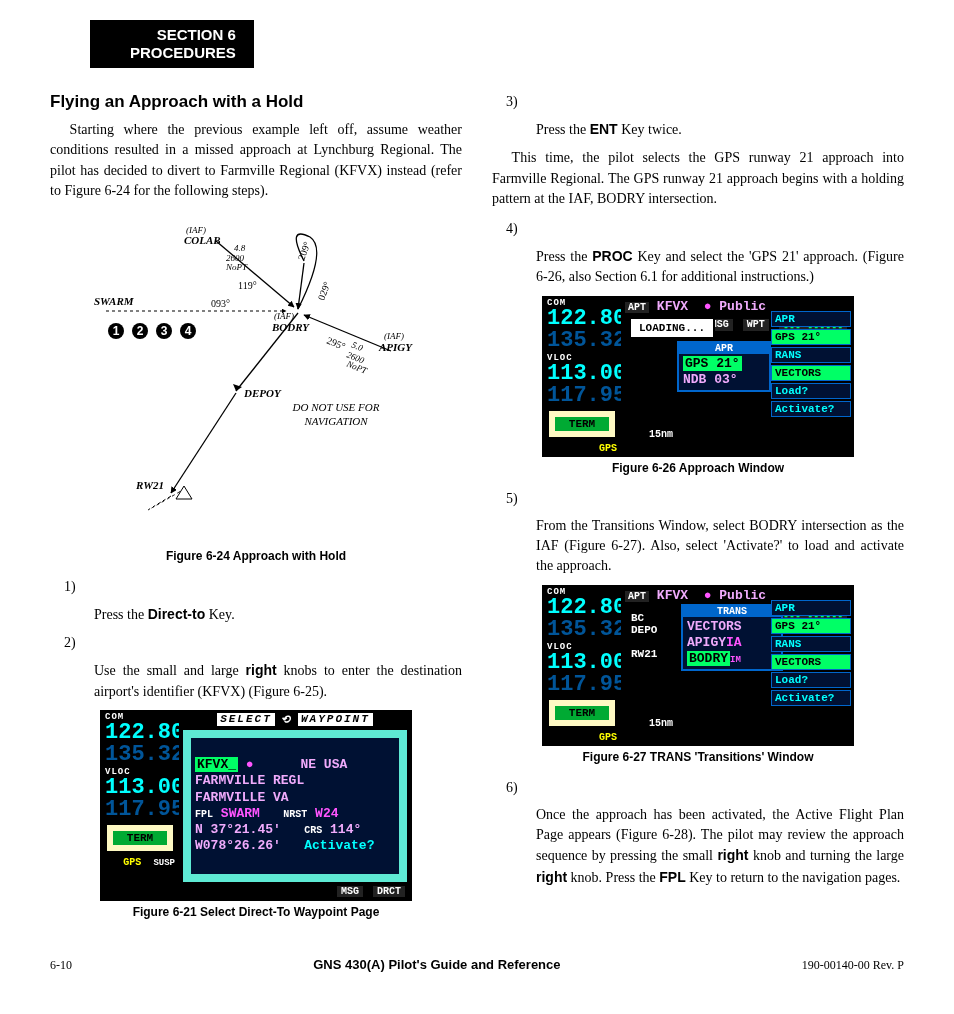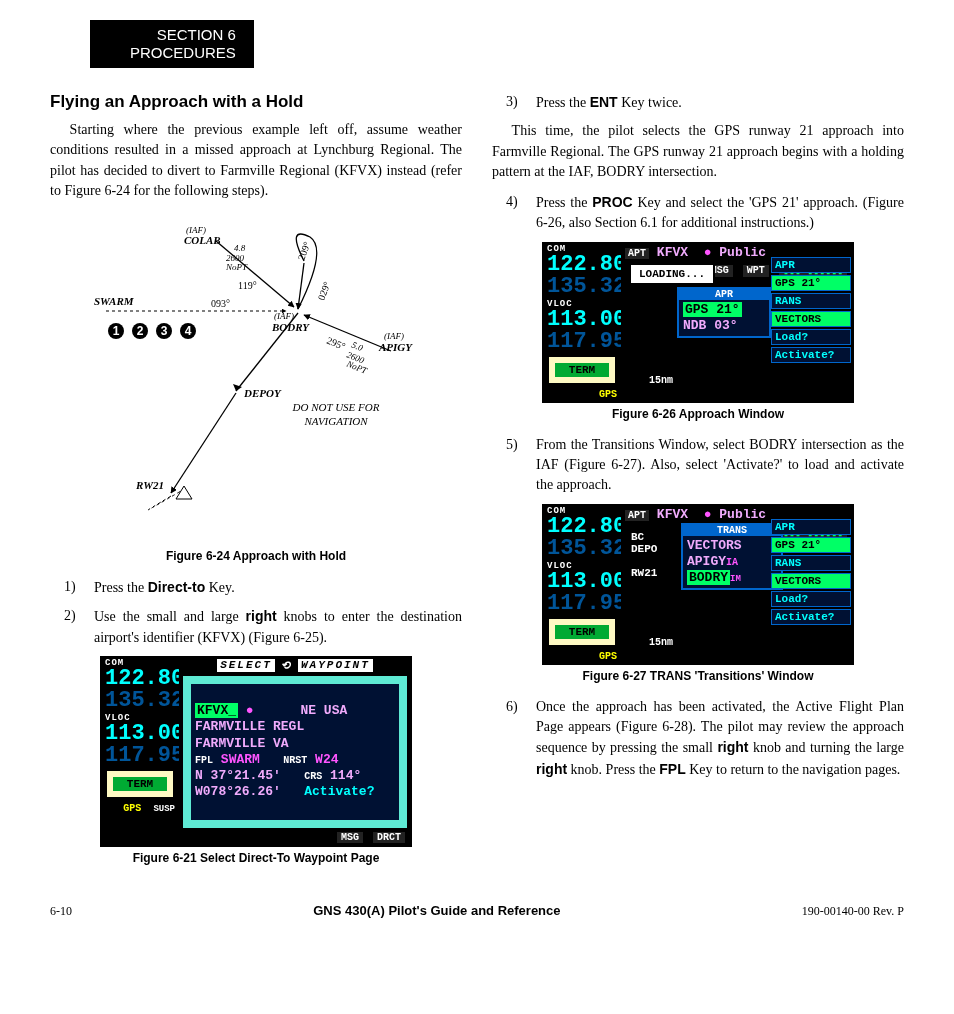--- a/index.html
+++ b/index.html
@@ -11,21 +11,21 @@
     width: 954px;
   }
   .page {
     padding: 20px 50px 30px 50px;
     box-sizing: border-box;
   }
   .section-tab {
     background: #000;
     color: #fff;
     font-family: Arial, Helvetica, sans-serif;
-    font-weight: normal;
+    font-weight: bold;
     font-size: 15px;
     text-align: right;
     padding: 6px 18px 6px 40px;
     display: inline-block;
     margin-left: 40px;
     margin-bottom: 24px;
     line-height: 1.2;
   }
   .cols {
     display: flex;
@@ -59,21 +59,21 @@
   }
   ol.steps li {
     display: flex;
     margin: 0 0 8px 0;
     text-align: justify;
   }
   ol.steps li .num {
     flex: 0 0 44px;
     text-indent: 14px;
   }
-  ol.steps li .txt { flex: 1; }
+  ol.steps li .txt { flex: 1; margin-top: 27px; }
   .fig-caption {
     font-family: Arial, Helvetica, sans-serif;
     font-weight: bold;
     font-size: 12px;
     text-align: center;
     margin: 4px 0 14px 0;
   }
   .diagram-box {
     text-align: center;
     margin: 6px 0 2px 0;
@@ -362,21 +362,21 @@
             <div class="gps-line" style="padding:2px 4px"><span class="c-wht" style="background:#222;font-size:10px;padding:0 3px">APT</span> <span class="c-grn">KFVX</span>  <span class="c-mag">●</span> <span class="c-grn">Public</span></div>
             <div style="position:absolute;left:10px;top:26px;font-size:11px;color:#fff">
               <div>BC</div>
               <div>DEPO</div>
               <div>&nbsp;</div>
               <div>RW21</div>
             </div>
             <div class="gps-overlay" style="left:60px; top:18px; width:90px">
               <div class="c-wht" style="font-size:10px;text-align:center;background:#06c;margin:-2px -4px 2px -4px">TRANS</div>
               <div class="gps-line c-grn">VECTORS</div>
-              <div class="gps-line"><span class="c-grn">APIGY</span><span class="c-mag" style="font-size:10px">IA</span></div>
+              <div class="gps-line"><span class="c-grn">APIGY</span><span class="c-mag" style="font-size:13px">IA</span></div>
               <div class="gps-line"><span class="bg-grn">BODRY</span><span class="c-mag" style="font-size:9px">IM</span></div>
             </div>
             <div class="gps-sidecol">
               <div class="tag-cy">APR</div>
               <div class="tag-grn">GPS 21°</div>
               <div class="tag-cy">RANS</div>
               <div class="tag-grn">VECTORS</div>
               <div class="tag-load">Load?</div>
               <div class="tag-load">Activate?</div>
             </div>

